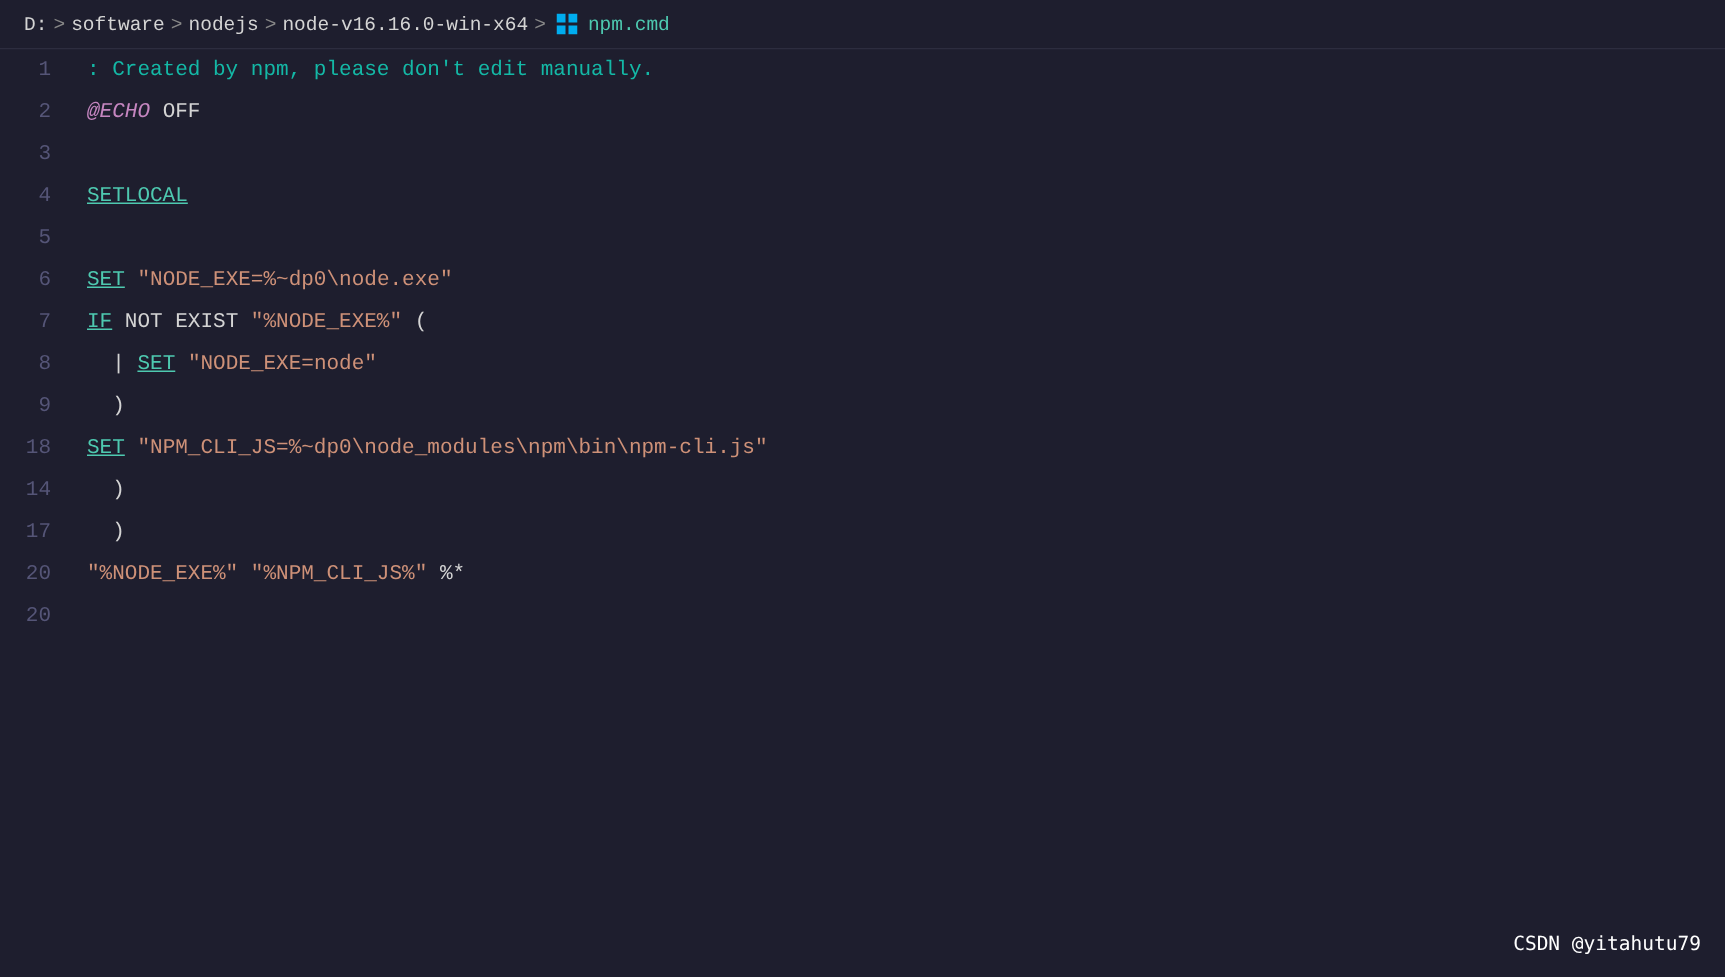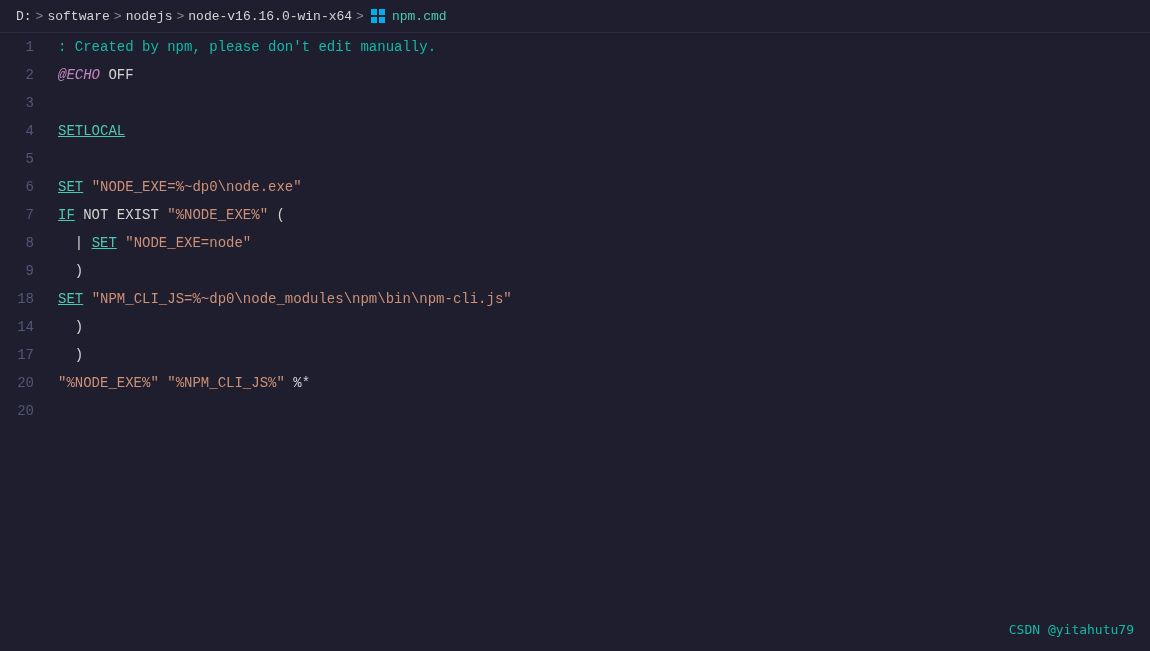--- a/index.html
+++ b/index.html
@@ -76,21 +76,21 @@
     .c-string { color: #ce9178; }
     .c-var { color: #9cdcfe; }
     .c-at { color: #c586c0; font-style: italic; }
     .c-plain { color: #d4d4d4; }
 
     .watermark {
       position: fixed;
       bottom: 14px;
       right: 16px;
       font-size: 13px;
-      color: #14b8a6;
+      color: #ffffff;
       font-family: 'Consolas', monospace;
       margin-left: 28px;
     }
 
     
     .win-icon {
       display: inline-flex;
       align-items: center;
       justify-content: center;
       width: 16px;

